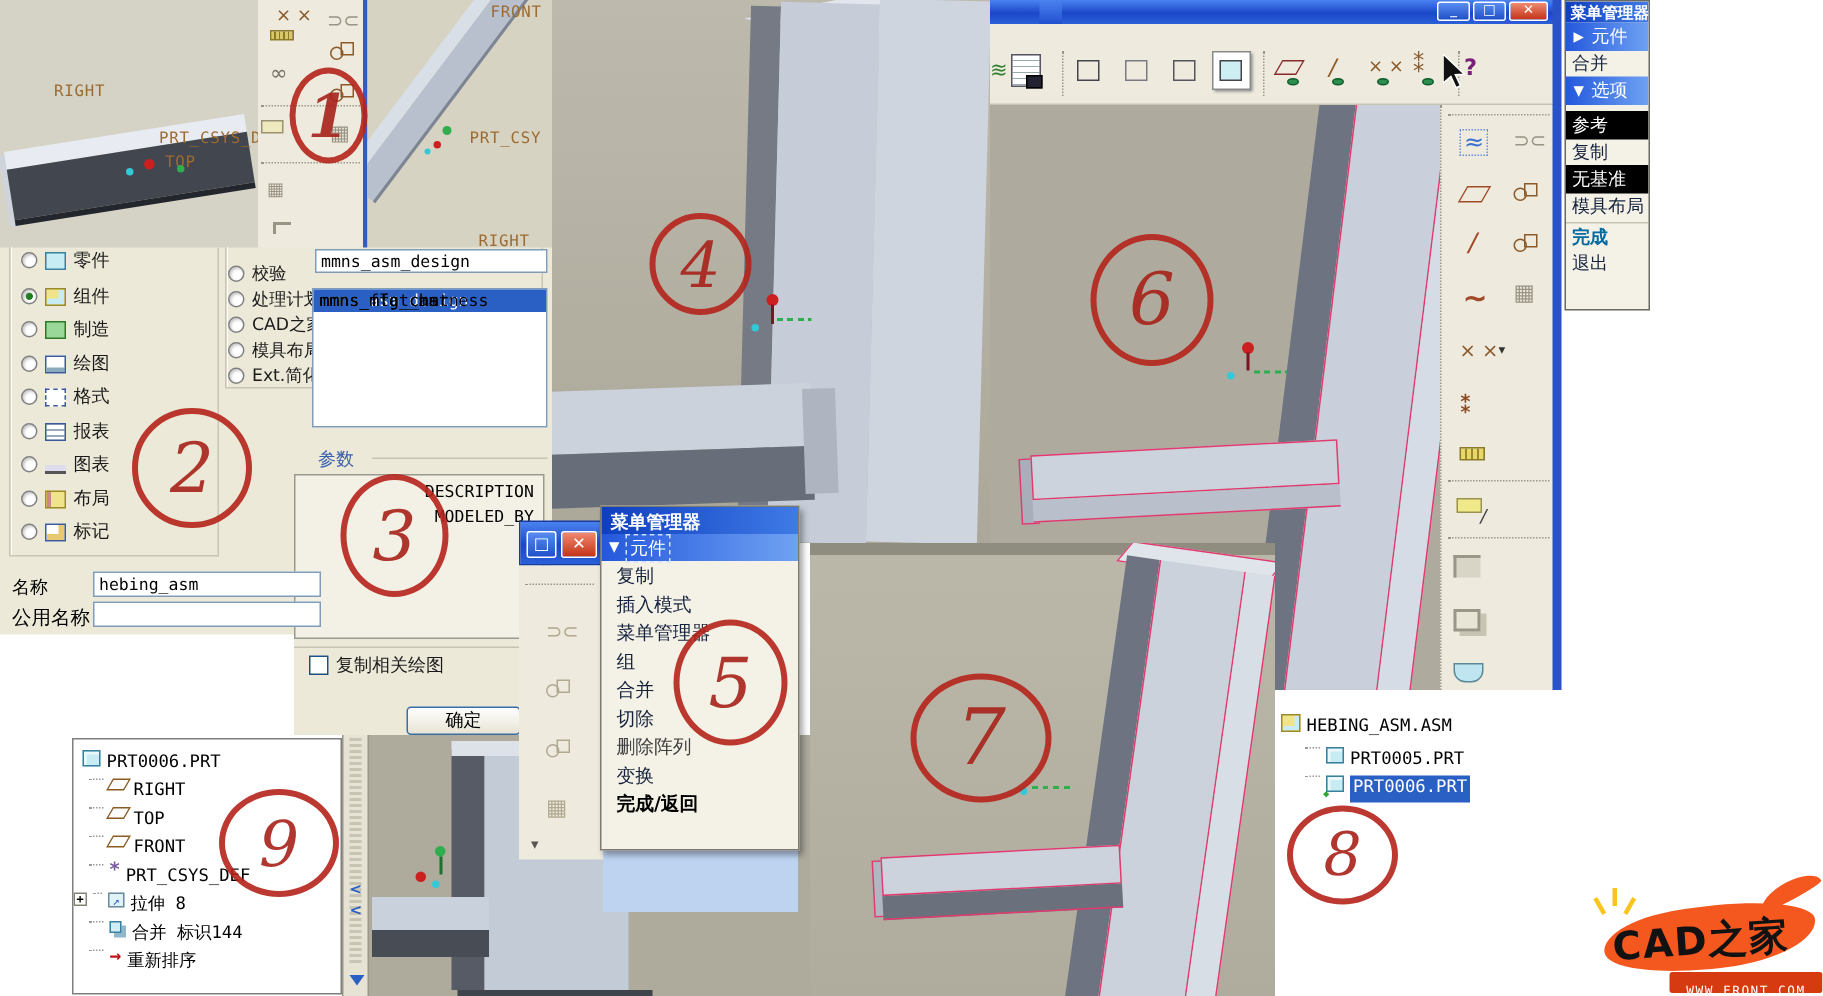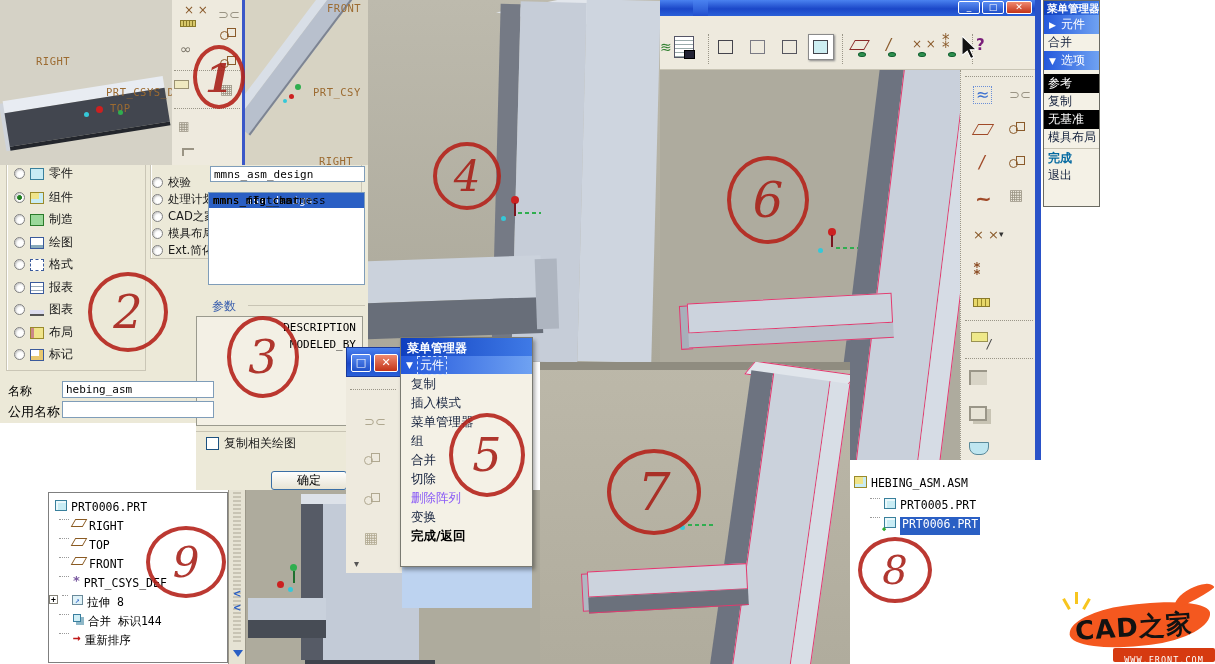--- a/index.html
+++ b/index.html
@@ -25,21 +25,21 @@
   .radio{width:11px;height:11px;border-radius:50%;border:1px solid #808080;background:#fff;flex:0 0 auto;box-shadow:inset 1px 1px 2px #c4c4c4}
   .radio.on{background:radial-gradient(circle,#1f7f1f 0 34%,#fff 42%)}
   .ticon{width:14px;height:12px;flex:0 0 auto}
   .lrow{position:absolute;font:11px "DejaVu Sans Mono",monospace;color:#000;padding:1px 4px;white-space:nowrap;width:100%}
   .lrow.sel{background:#2a5fc4;color:#fff}
   .mm{position:absolute;background:#f4f1e6;border:1px solid #7a7a72;box-shadow:2px 3px 4px rgba(0,0,0,.35)}
   .mmtitle{height:18px;background:linear-gradient(90deg,#0f3fbf,#3f7ae6);color:#fff;font-weight:bold;font-size:12px;padding:2px 6px;white-space:nowrap;overflow:hidden}
   .msec{display:flex;align-items:center;gap:5px;padding-left:5px;background:linear-gradient(90deg,#2458dc,#6fa2f2);color:#fff;font-size:12px;height:18px}
   .msec .tri{font-size:9px}
   .pitem{height:19px;line-height:19px;padding-left:10px;font-size:12.5px;color:#14213d;white-space:nowrap}
-  .pitem.dis{color:#8b5cf6}
+  .pitem.dis{color:#404040}
   .pitem.em{font-weight:bold;color:#000}
   .sitem{height:17px;line-height:17px;padding-left:4px;font-size:12px;color:#14213d;white-space:nowrap;overflow:hidden}
   .sitem.inv{background:#000;color:#fff;height:19px;line-height:19px}
   .sitem.em{font-weight:bold;color:#0369a1;height:18px;line-height:18px}
   .trow{position:absolute;display:flex;gap:4px;height:18px;font:11.5px "DejaVu Sans Mono",monospace;color:#000;white-space:nowrap}
   .pl-ic{width:12px;height:8px;border:1.6px solid #8a5a22;transform:skewX(-30deg);flex:0 0 auto}
   .cub-ic{position:relative;width:12px;height:11px;background:#c8ecf4;border:1px solid #39809c;box-shadow:inset 2px 2px 0 #eaf8fb;flex:0 0 auto}
   .asm-ic{width:13px;height:12px;background:#f0e48a;border:1px solid #9a8a2a;box-shadow:inset -3px -3px 0 #c8ecf4;flex:0 0 auto}
   .mg-ic{width:8px;height:8px;background:#cfeef6;border:1px solid #3a7f9f;box-shadow:3px 3px 0 #8fb8c8;flex:0 0 auto;margin-right:3px}
   .exp{width:9px;height:9px;border:1px solid #848278;background:#fff;font:bold 8px/8px "DejaVu Sans Mono",monospace;text-align:center;color:#000;flex:0 0 auto}

